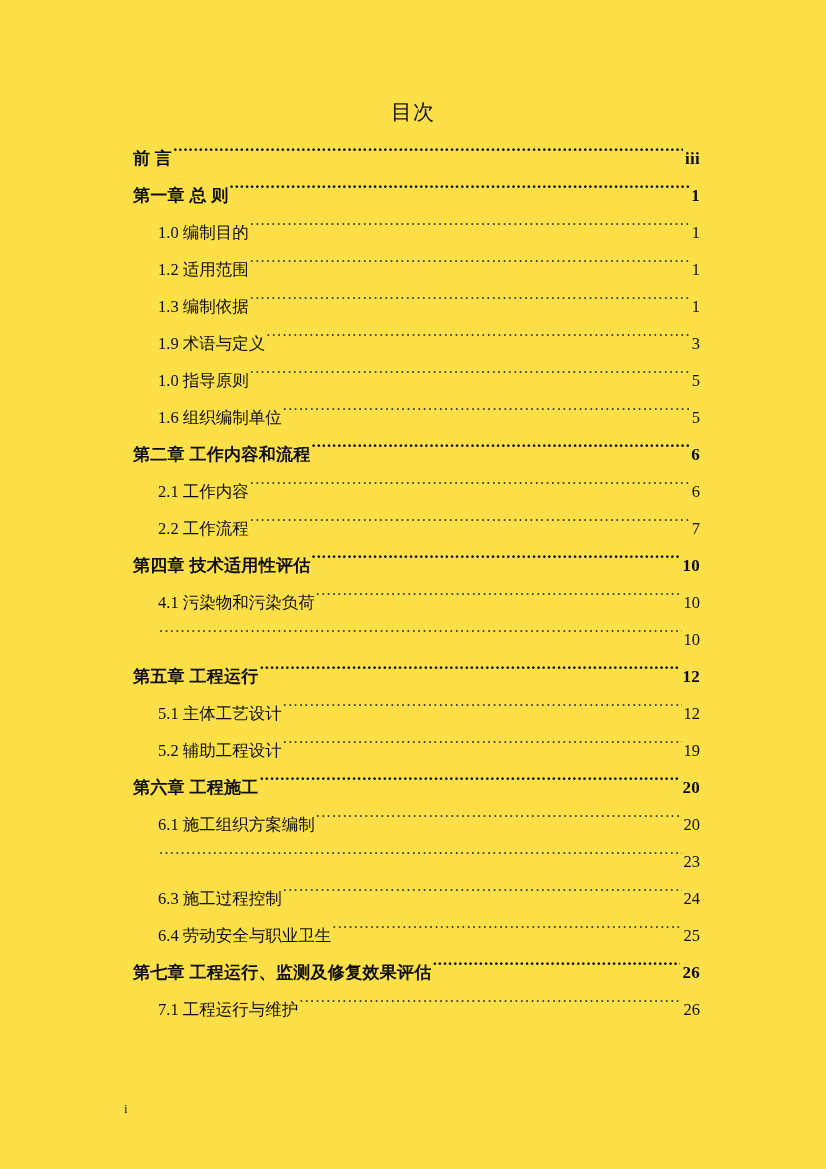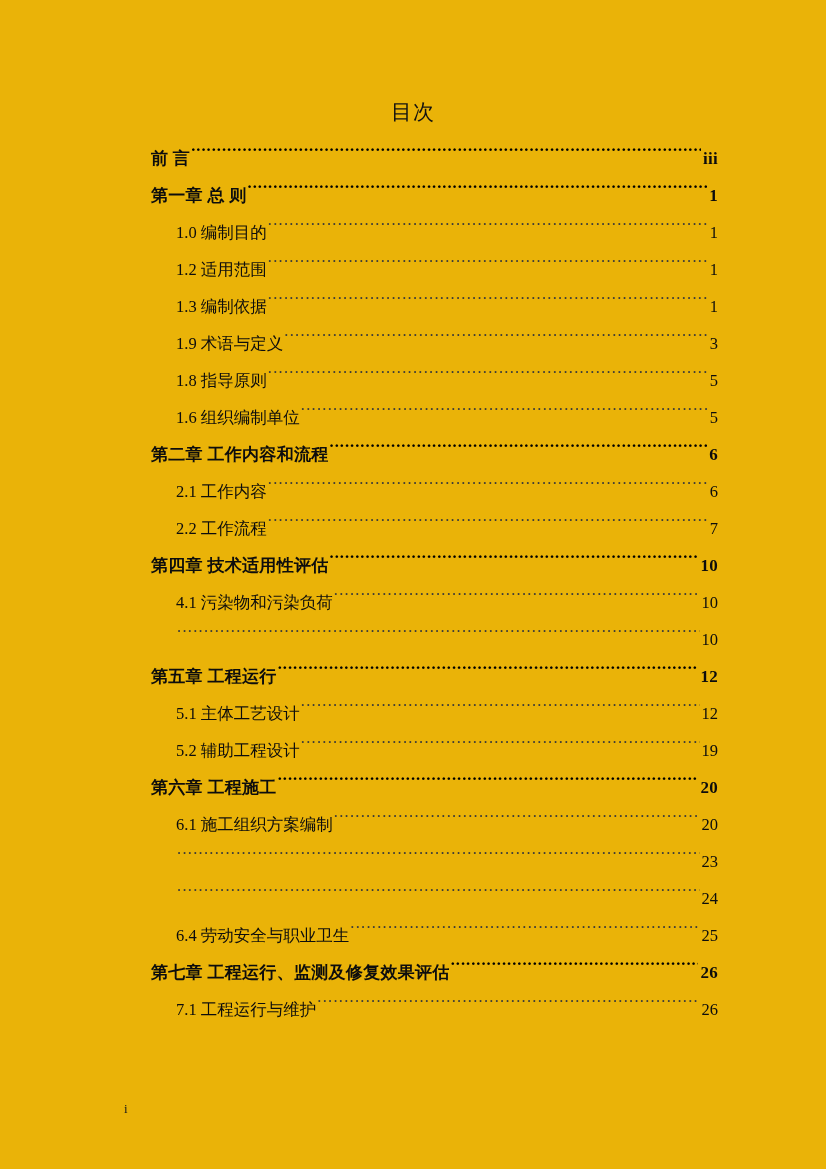--- a/index.html
+++ b/index.html
@@ -9,21 +9,21 @@
   }
   body {
     font-family: "Liberation Serif", "DejaVu Serif", serif;
     color: #000000;
     -webkit-font-smoothing: antialiased;
   }
   #page {
     position: relative;
     width: 826px;
     height: 1169px;
-    background: #eab308;
+    background: #fde047;
     overflow: hidden;
     margin: 0 auto;
   }
 
   
   .toc-title {
     position: absolute;
     left: 0;
     right: 0;
     top: 98px;
@@ -43,21 +43,20 @@
     width: 567px;
   }
 
   .toc-row {
     display: flex;
     align-items: baseline;
     width: 100%;
     height: 37px;
     line-height: 37px;
     white-space: nowrap;
-    margin-left: 18px;
   }
 
   .toc-label {
     flex: 0 0 auto;
     font-size: 16.5px;
     color: #0d0d0d;
   }
 
   .toc-leader {
     flex: 1 1 auto;
@@ -156,21 +155,21 @@
         <span class="toc-label">1.3 编制依据</span>
         <span class="toc-leader"></span>
         <span class="toc-page">1</span>
       </div>
       <div class="toc-row level-2">
         <span class="toc-label">1.9 术语与定义</span>
         <span class="toc-leader"></span>
         <span class="toc-page">3</span>
       </div>
       <div class="toc-row level-2">
-        <span class="toc-label">1.8 指导原则</span>
+        <span class="toc-label">1.0 指导原则</span>
         <span class="toc-leader"></span>
         <span class="toc-page">5</span>
       </div>
       <div class="toc-row level-2">
         <span class="toc-label">1.6 组织编制单位</span>
         <span class="toc-leader"></span>
         <span class="toc-page">5</span>
       </div>
       <div class="toc-row level-1">
         <span class="toc-label">第二章  工作内容和流程</span>
@@ -224,20 +223,21 @@
       <div class="toc-row level-2">
         <span class="toc-label">6.1 施工组织方案编制</span>
         <span class="toc-leader"></span>
         <span class="toc-page">20</span>
       </div>
       <div class="toc-row level-2">
         <span class="toc-leader"></span>
         <span class="toc-page">23</span>
       </div>
       <div class="toc-row level-2">
+        <span class="toc-label">6.3 施工过程控制</span>
         <span class="toc-leader"></span>
         <span class="toc-page">24</span>
       </div>
       <div class="toc-row level-2">
         <span class="toc-label">6.4 劳动安全与职业卫生</span>
         <span class="toc-leader"></span>
         <span class="toc-page">25</span>
       </div>
       <div class="toc-row level-1">
         <span class="toc-label">第七章  工程运行、监测及修复效果评估</span>

